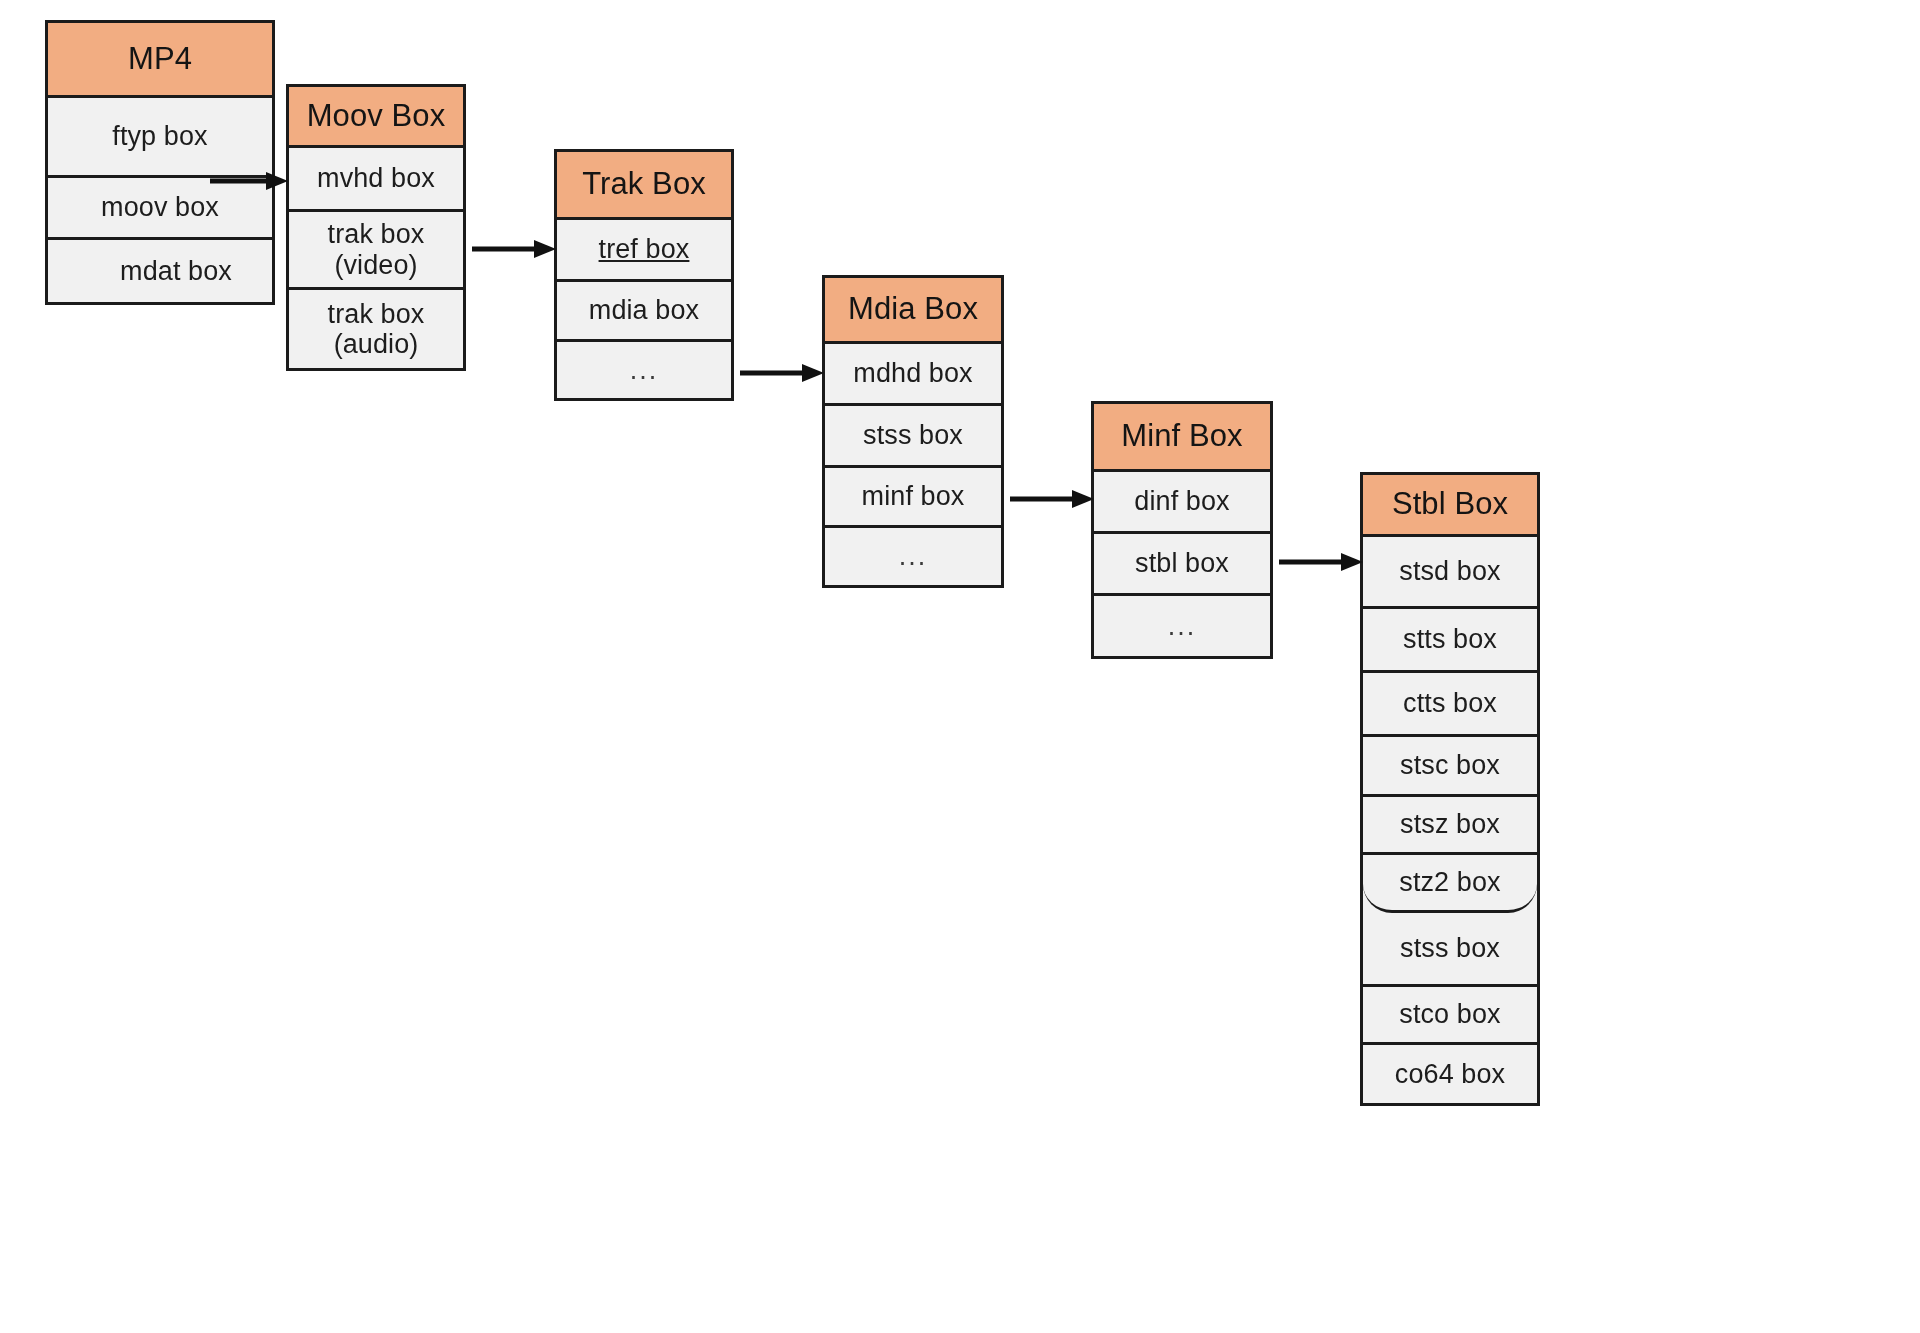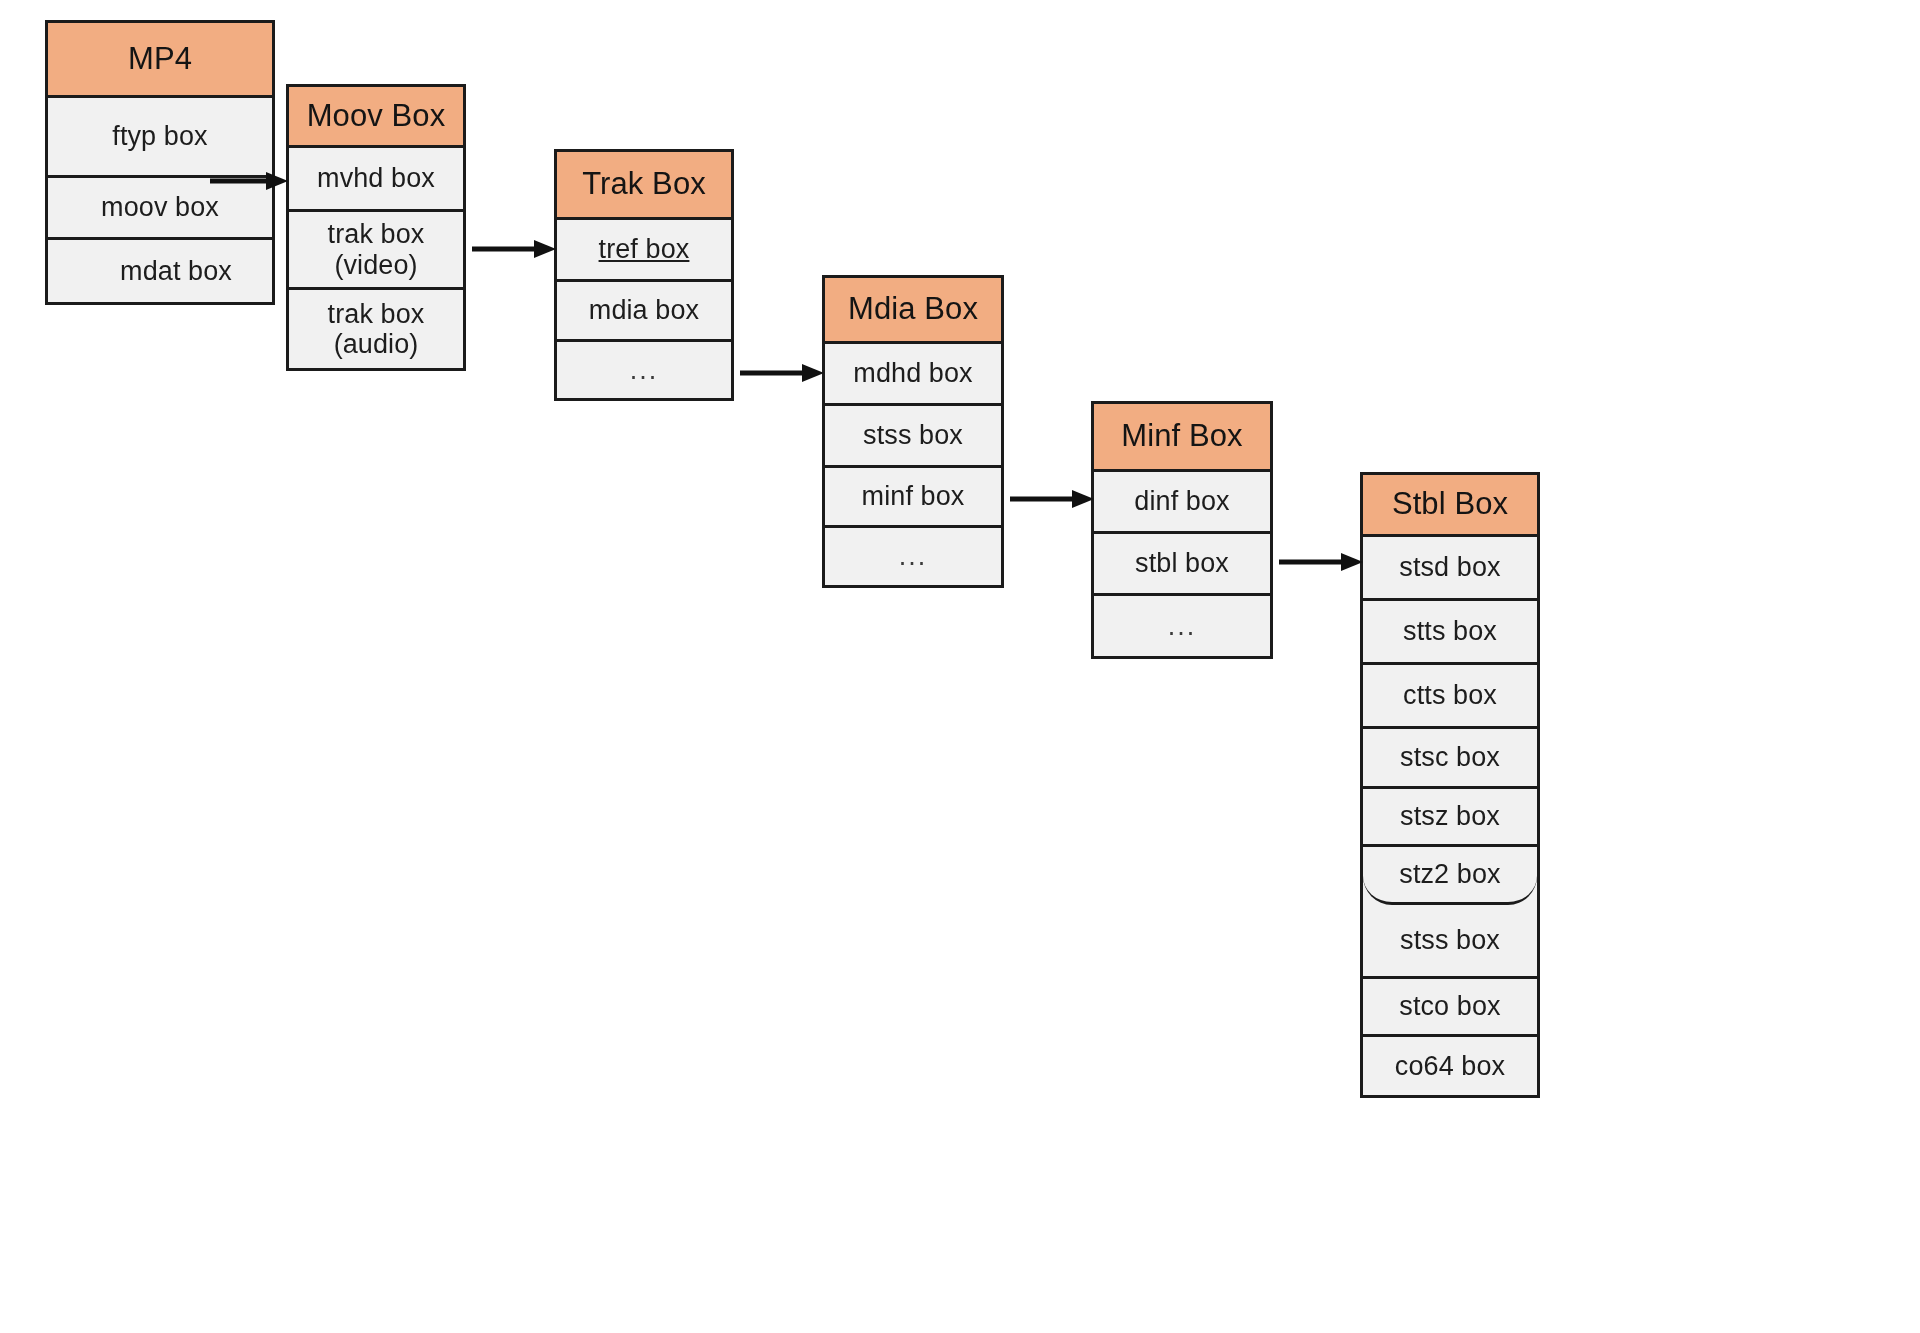--- a/index.html
+++ b/index.html
@@ -102,21 +102,21 @@
 
   <div class="box" style="left:1091px; top:401px; width:182px;">
     <div class="row header" style="height:68px;">Minf Box</div>
     <div class="row" style="height:62px;">dinf box</div>
     <div class="row" style="height:62px;">stbl box</div>
     <div class="row ellipsis" style="height:60px;">...</div>
   </div>
 
   <div class="box" style="left:1360px; top:472px; width:180px;">
     <div class="row header" style="height:62px;">Stbl Box</div>
-    <div class="row" style="height:64px;">stsd box</div>
+    <div class="row" style="height:72px;">stsd box</div>
     <div class="row" style="height:64px;">stts box</div>
     <div class="row" style="height:64px;">ctts box</div>
     <div class="row" style="height:60px;">stsc box</div>
     <div class="row" style="height:58px;">stsz box</div>
     <div class="row" style="height:58px;border-radius:29px;">stz2 box</div>
     <div class="row" style="height:74px;">stss box</div>
     <div class="row" style="height:58px;">stco box</div>
     <div class="row" style="height:58px;">co64 box</div>
   </div>
 

